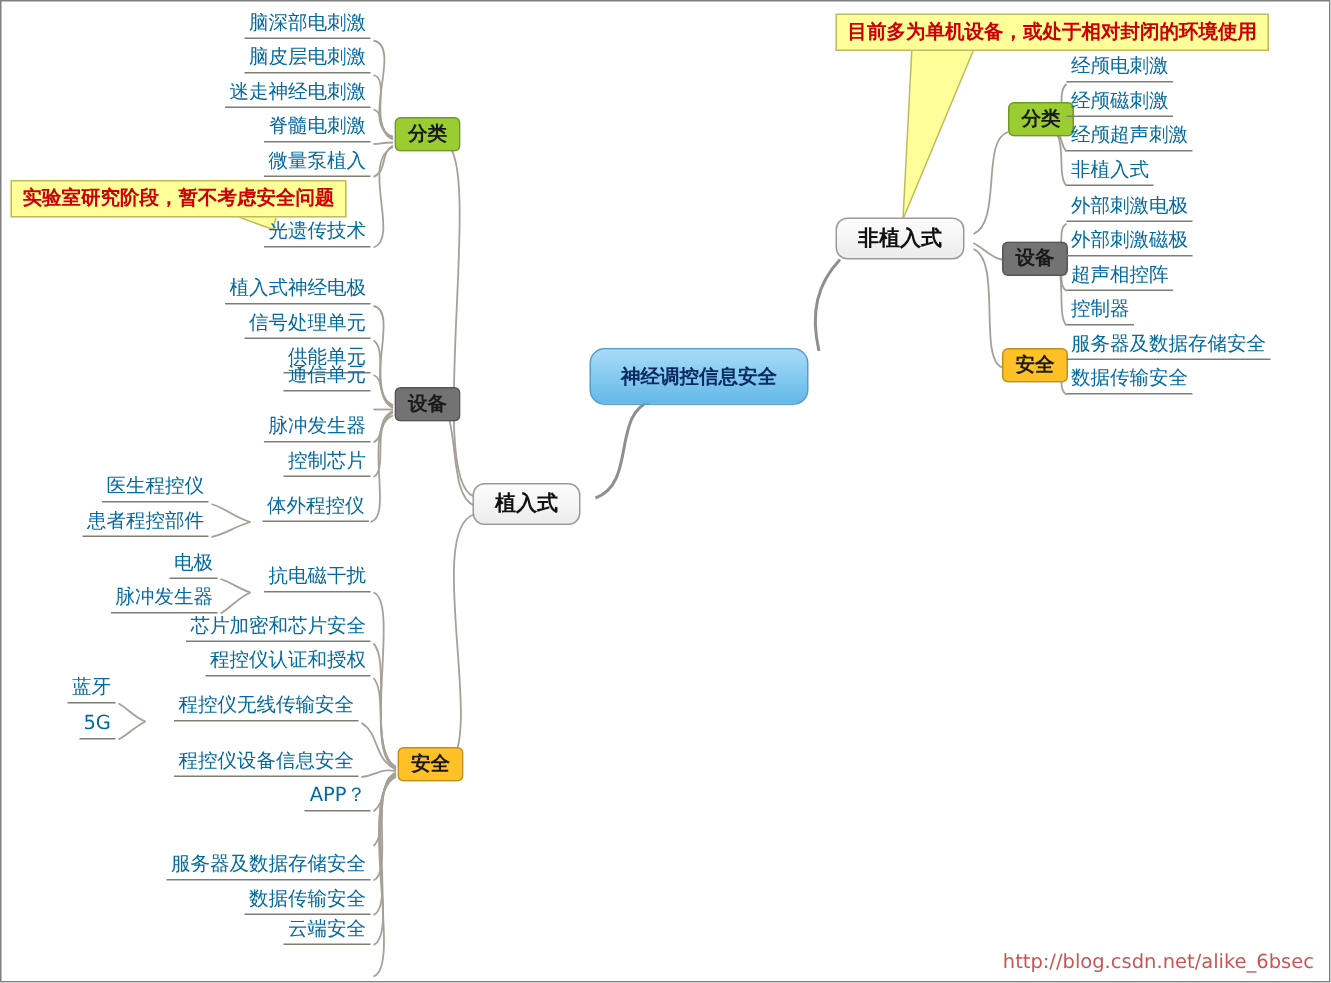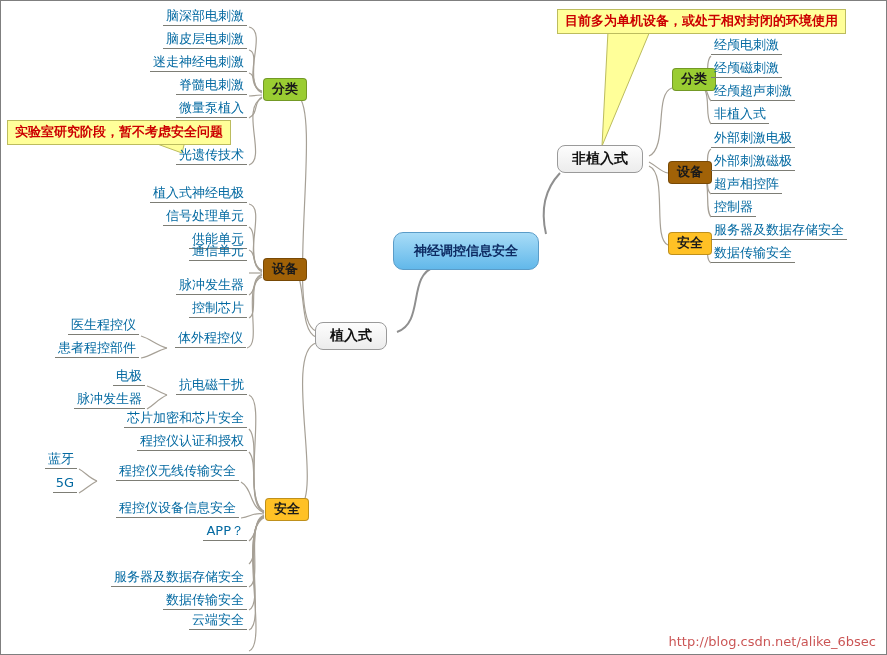--- a/index.html
+++ b/index.html
@@ -24,21 +24,21 @@
   .central{
     position:absolute;font-size:13px;font-weight:bold;color:#0d2b63;
     background:linear-gradient(#a8dcf7,#62b8ea);
     border:1px solid #5a9cc8;border-radius:10px;padding:9px 20px;white-space:nowrap;
   }
   .tag{
     position:absolute;font-size:13px;font-weight:bold;color:#1a1a1a;
     padding:1px 8px 2px;border-radius:4px;border:1px solid rgba(0,0,0,.25);white-space:nowrap;
   }
   .tag.green{background:#9ACD32;}
-  .tag.cyan{background:#a16207;}
+  .tag.cyan{background:#737373;}
   .tag.orange{background:#FFC125;}
   .callout{
     position:absolute;font-size:13px;font-weight:bold;color:#cc0000;
     background:#FFFF99;border:1px solid #bcbc5e;padding:2px 7px 3px;white-space:nowrap;
   }
   .watermark{
     position:absolute;right:10px;bottom:5px;font-size:13px;color:#b91c1c;opacity:.75;white-space:nowrap;
   }
 </style>
 </head>

